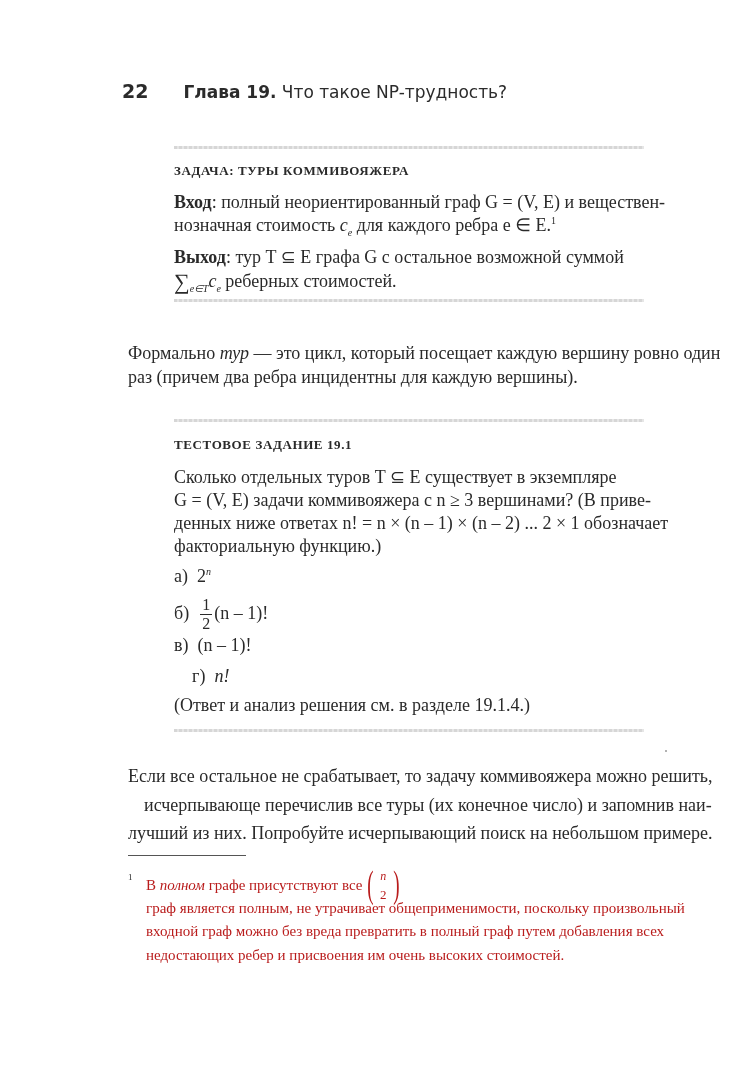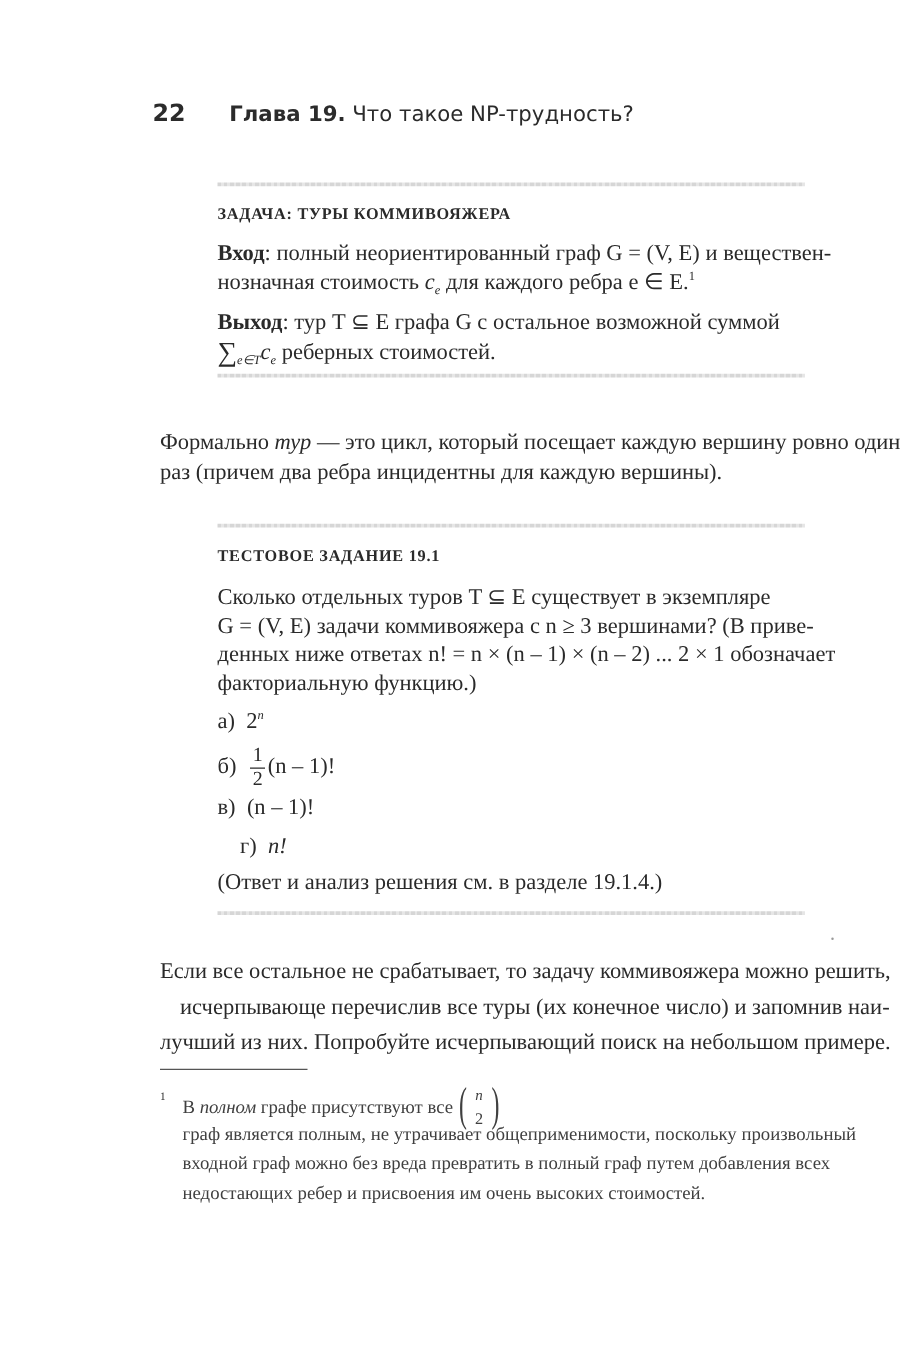--- a/index.html
+++ b/index.html
@@ -19,21 +19,21 @@
     .txt { font-size: 18px; line-height: 26px; color: #2a2a2a; text-align: justify; }
     .b { font-weight: bold; }
     .i { font-style: italic; }
     sub, sup { font-size: 10px; line-height: 0; }
     .sum { font-size: 22px; position: relative; top: 2px; }
     .opt { font-size: 18px; white-space: nowrap; }
     .frac { display: inline-block; vertical-align: middle; text-align: center; font-size: 16px; line-height: 18px; margin: 0 2px; }
     .frac .n { display: block; border-bottom: 1px solid #2a2a2a; padding: 0 2px; }
     .frac .d { display: block; }
     .fn-rule { left: 128px; top: 855px; width: 118px; height: 1px; background: #555; }
-    .fn { font-size: 15px; line-height: 26px; color: #404040; text-align: justify; }
+    .fn { font-size: 15px; line-height: 26px; color: #b91c1c; text-align: justify; }
     .fn-mark { font-size: 9px; position: absolute; left: 128px; top: 872px; }
     .binom { display: inline-block; vertical-align: middle; position: relative; width: 26px; height: 38px; margin: 0 4px; }
     .binom .paren { position: absolute; top: -4px; font-size: 38px; font-weight: 100; line-height: 40px; transform: scaleX(0.5); }
     .binom .pl { left: -6px; } .binom .pr { right: -6px; }
     .binom .bn { position: absolute; left: 0; right: 0; top: 1px; text-align: center; font-size: 12px; font-style: italic; line-height: 14px; }
     .binom .bk { position: absolute; left: 0; right: 0; top: 20px; text-align: center; font-size: 13px; line-height: 14px; }
     .dot-mark { left: 665px; top: 750px; width: 2px; height: 2px; background: #999; border-radius: 1px; }
   </style>
 </head>
 <body>

